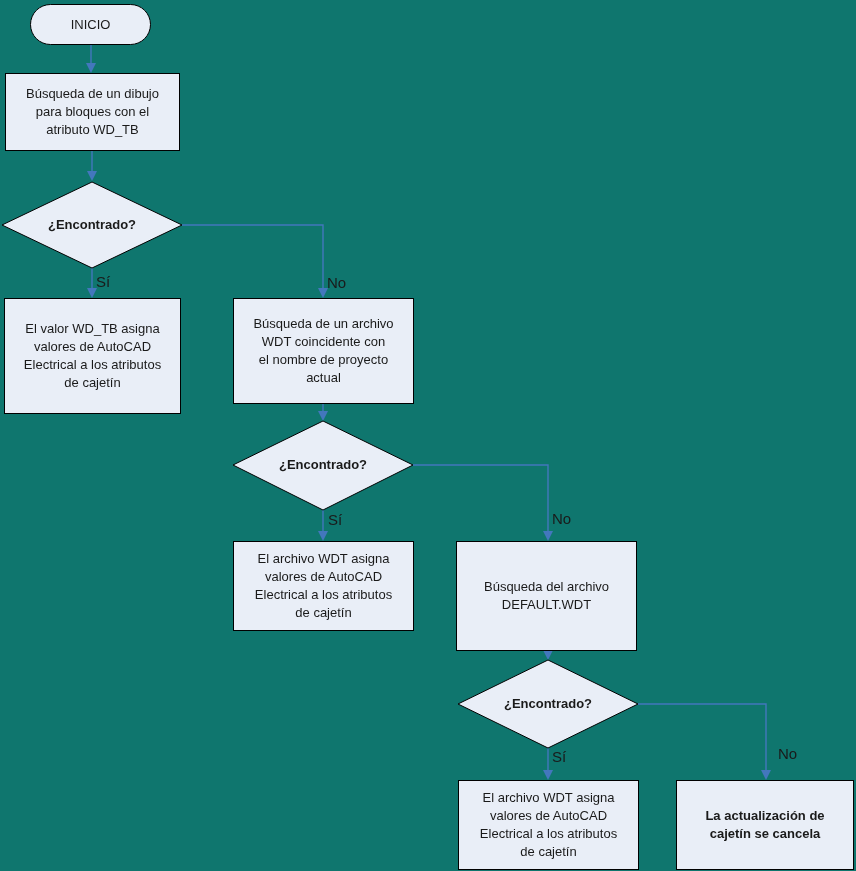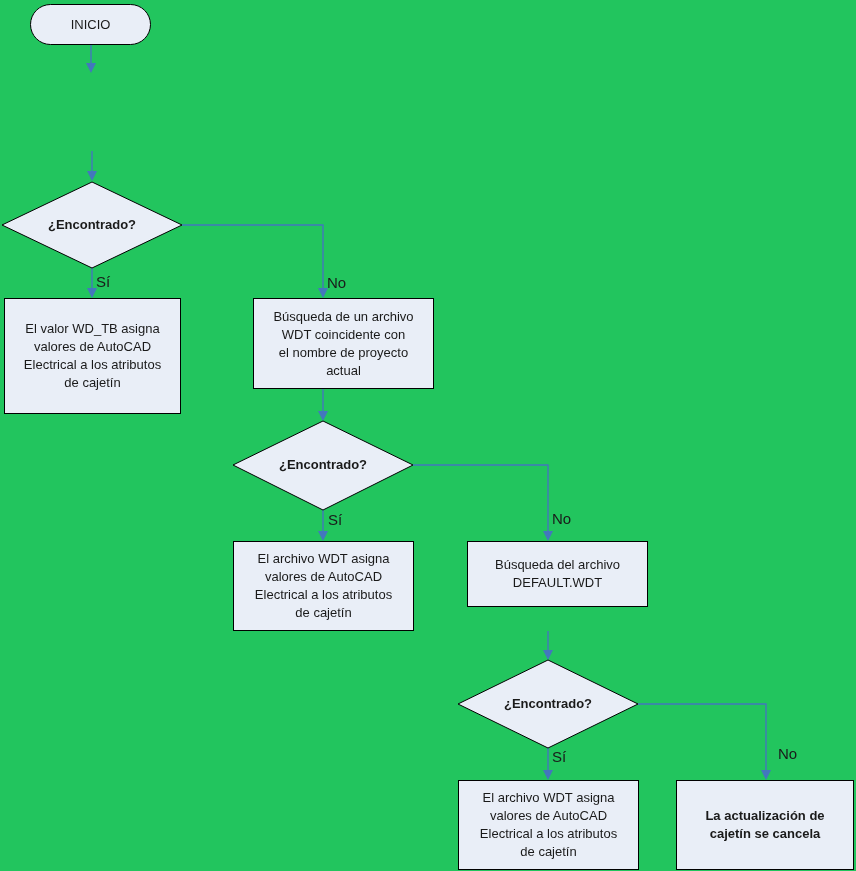--- a/index.html
+++ b/index.html
@@ -1,20 +1,20 @@
 <!DOCTYPE html>
 <html><head>
 <meta charset="utf-8">
 <style>
   html, body { margin: 0; padding: 0; background: #ffffff; }
   .canvas {
     position: relative;
     width: 856px;
     height: 871px;
-    background: #22c55e;
+    background: #0f766e;
     font-family: "Liberation Sans", sans-serif;
     color: #1a1a1a;
     overflow: hidden;
   }
   .wires {
     position: absolute;
     left: 0; top: 0;
     z-index: 1;
   }
   .node {
@@ -89,43 +89,48 @@
       <polygon points="92,182 182,225 92,268 2,225"></polygon>
       <polygon points="323,421 413,465 323,510 233,465"></polygon>
       <polygon points="548,660 638,704 548,748 458,704"></polygon>
     </g>
   </svg>
 
   <div class="node terminator" style="left:30px; top:4px; width:121px; height:41px;">
     <span class="node-label">INICIO</span>
   </div>
 
+  <div class="node" style="left:5px; top:73px; width:175px; height:78px;">
+    <span class="node-label">Búsqueda de un dibujo
+para bloques con el
+atributo WD_TB</span>
+  </div>
 
   <div class="node" style="left:4px; top:298px; width:177px; height:116px;justify-content:flex-end;">
     <span class="node-label">El valor WD_TB asigna
 valores de AutoCAD
 Electrical a los atributos
 de cajetín</span>
   </div>
 
-  <div class="node" style="left:233px; top:298px; width:181px; height:91px;margin-left:20px;">
+  <div class="node" style="left:233px; top:298px; width:181px; height:106px;">
     <span class="node-label">Búsqueda de un archivo
 WDT coincidente con
 el nombre de proyecto
 actual</span>
   </div>
 
   <div class="node" style="left:233px; top:541px; width:181px; height:90px;">
     <span class="node-label">El archivo WDT asigna
 valores de AutoCAD
 Electrical a los atributos
 de cajetín</span>
   </div>
 
-  <div class="node" style="left:467px; top:541px; width:181px; height:66px;align-items:center;">
+  <div class="node" style="left:456px; top:541px; width:181px; height:110px;align-items:center;">
     <span class="node-label">Búsqueda del archivo
 DEFAULT.WDT</span>
   </div>
 
   <div class="node" style="left:458px; top:780px; width:181px; height:90px;">
     <span class="node-label">El archivo WDT asigna
 valores de AutoCAD
 Electrical a los atributos
 de cajetín</span>
   </div>

